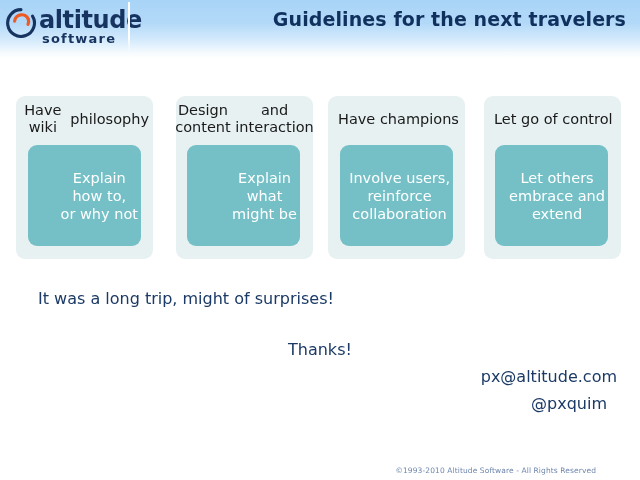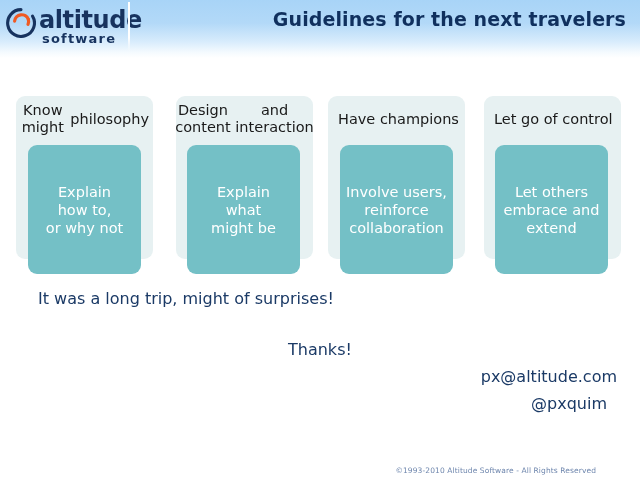--- a/index.html
+++ b/index.html
@@ -120,26 +120,26 @@
   .card-heading.single {
     justify-content: flex-start;
     text-align: left;
     padding-left: 10px;
   }
   .card-box {
     position: absolute;
     left: 12px;
     top: 49px;
     width: 113px;
-    height: 129px;
+    height: 101px;
     background: #74c0c6;
     border-radius: 9px;
     display: flex;
     align-items: center;
-    justify-content: center;
+    justify-content: flex-end;
     color: #ffffff;
     font-size: 14.5px;
     line-height: 18px;
     text-align: center;
     padding: 14px 3px;
     box-sizing: border-box;
   }
   .card-2 .card-box,
   .card-4 .card-box { left: 11px; }
 
@@ -192,21 +192,21 @@
 
   <div class="header-divider"></div>
 
   <div class="header-title">Guidelines for the next travelers</div>
 </div>
 
 <div class="cards">
 
   <div class="card card-1">
     <div class="card-heading">
-      <span>Know might</span>&nbsp;<span>philosophy</span>
+      <span>Have wiki</span>&nbsp;<span>philosophy</span>
     </div>
     <div class="card-box">
       <span>
         <span>Explain</span><br>
         <span>how to,</span><br>
         <span>or why not</span>
       </span>
     </div>
   </div>
 

